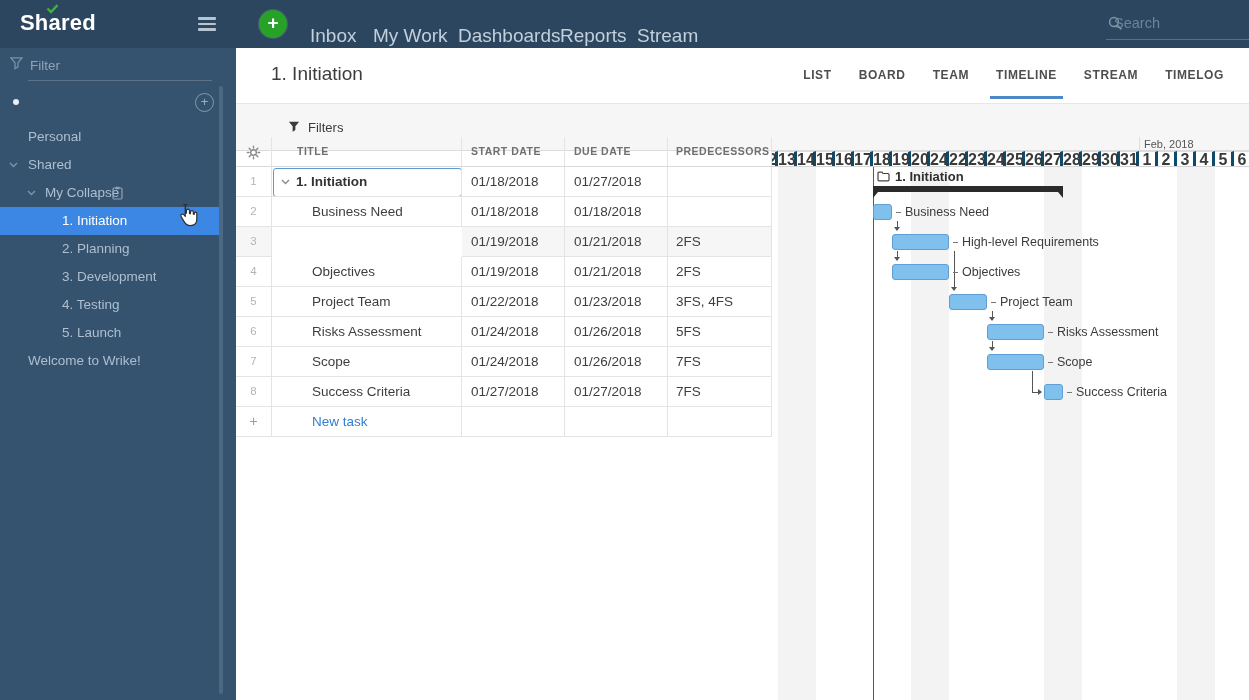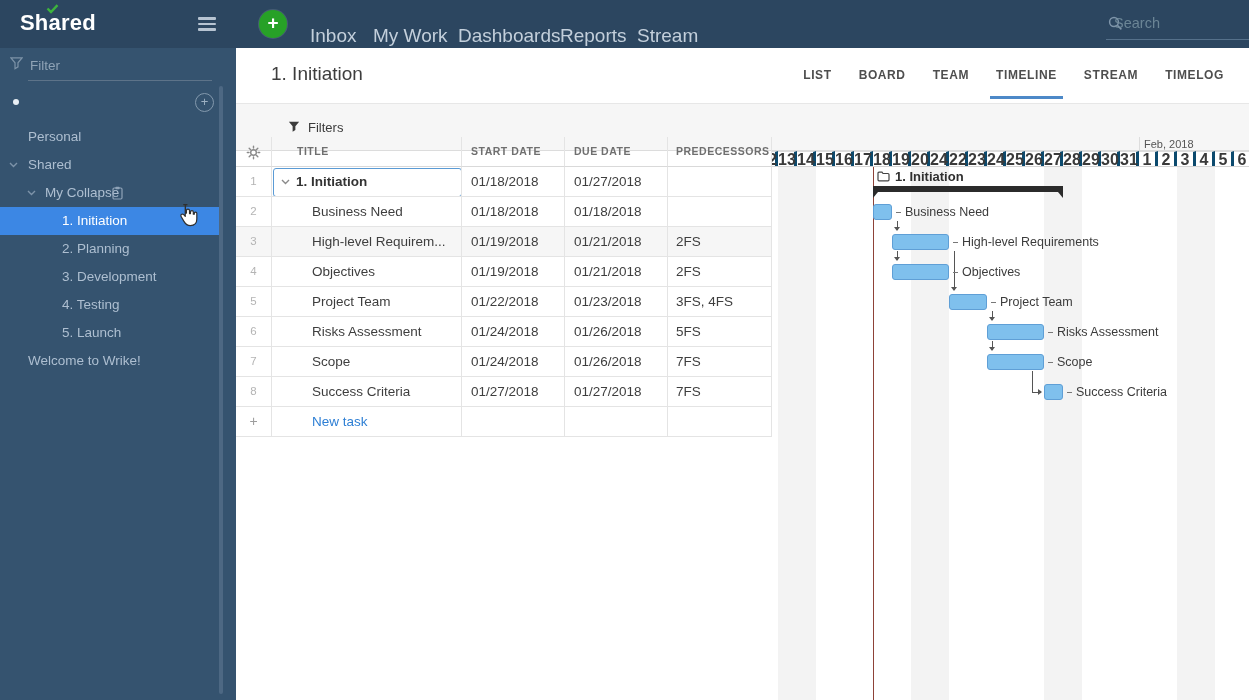--- a/index.html
+++ b/index.html
@@ -249,23 +249,20 @@
           <div class="cell c-num">2</div>
           <div class="cell c-title">
             <span class="title-text">Business Need</span>
           </div>
           <div class="cell c-start">01/18/2018</div>
           <div class="cell c-due">01/18/2018</div>
           <div class="cell c-pred"></div>
         </div>
         <div class="trow row-shaded" style="top: 90px;">
           <div class="cell c-num">3</div>
-          <div class="cell c-title">
-            <span class="title-text">High-level Requirem...</span>
-          </div>
           <div class="cell c-start">01/19/2018</div>
           <div class="cell c-due">01/21/2018</div>
           <div class="cell c-pred">2FS</div>
         </div>
         <div class="trow" style="top: 120px;">
           <div class="cell c-num">4</div>
           <div class="cell c-title">
             <span class="title-text">Objectives</span>
           </div>
           <div class="cell c-start">01/19/2018</div>

